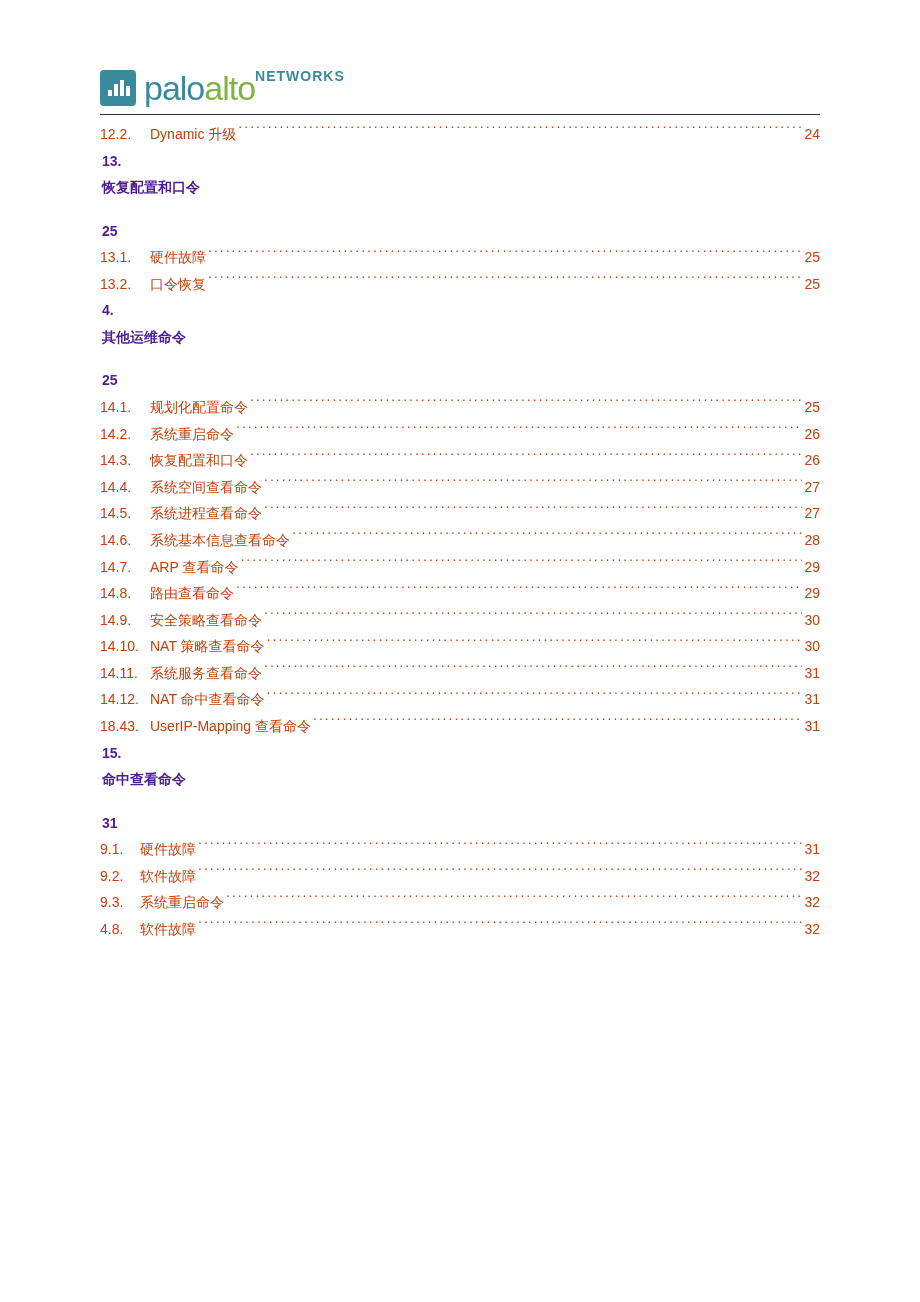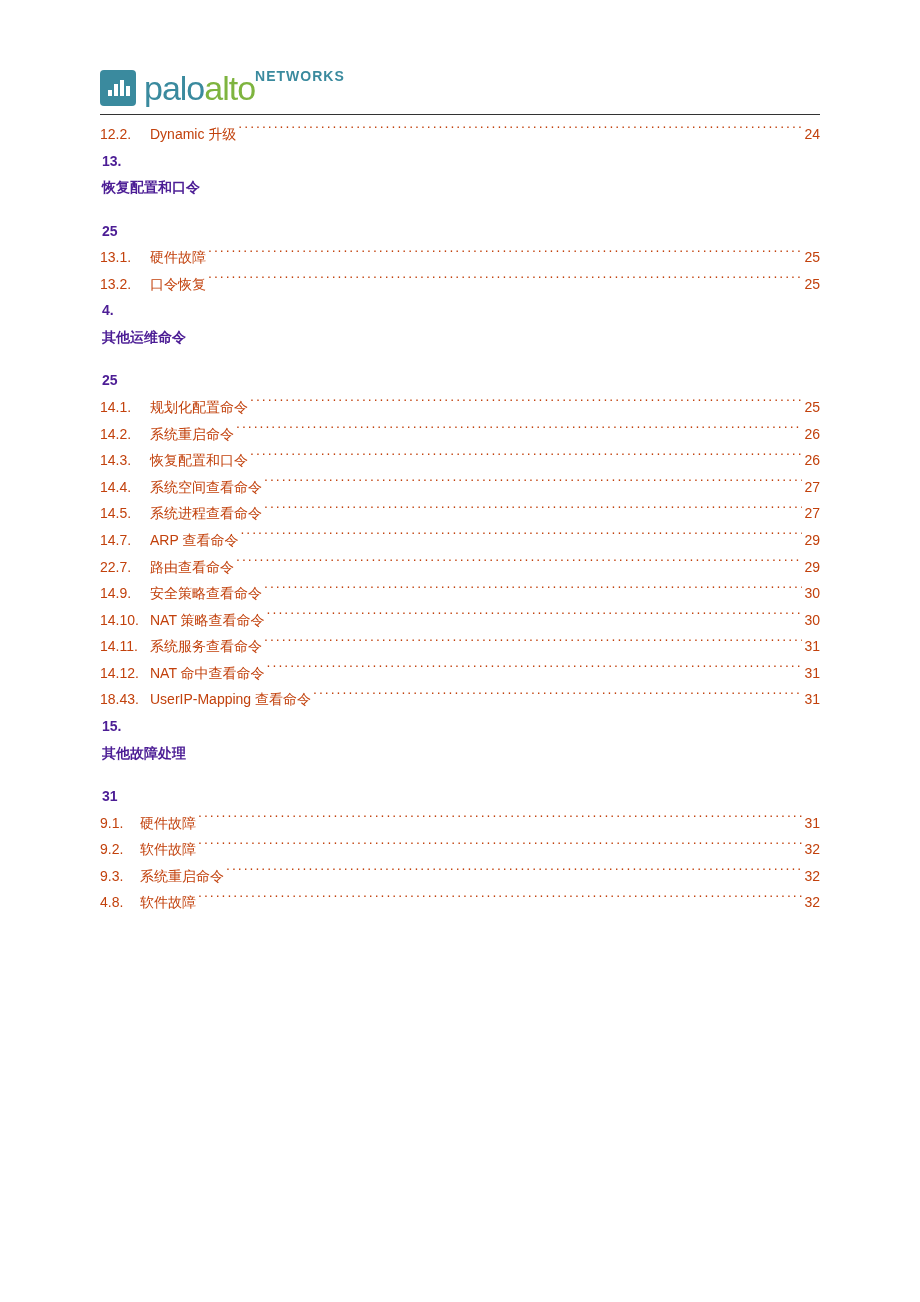--- a/index.html
+++ b/index.html
@@ -192,27 +192,33 @@
       <span class="toc-leader"></span>
       <span class="toc-page">27</span>
     </div>
     <div class="toc-row sub2">
       <span class="toc-num">14.5.</span>
       <span class="toc-title">系统进程查看命令</span>
       <span class="toc-leader"></span>
       <span class="toc-page">27</span>
     </div>
     <div class="toc-row sub2">
+      <span class="toc-num">14.6.</span>
+      <span class="toc-title">系统基本信息查看命令</span>
+      <span class="toc-leader"></span>
+      <span class="toc-page">28</span>
+    </div>
+    <div class="toc-row sub2">
       <span class="toc-num">14.7.</span>
       <span class="toc-title">ARP 查看命令</span>
       <span class="toc-leader"></span>
       <span class="toc-page">29</span>
     </div>
     <div class="toc-row sub2">
-      <span class="toc-num">22.7.</span>
+      <span class="toc-num">14.8.</span>
       <span class="toc-title">路由查看命令</span>
       <span class="toc-leader"></span>
       <span class="toc-page">29</span>
     </div>
     <div class="toc-row sub2">
       <span class="toc-num">14.9.</span>
       <span class="toc-title">安全策略查看命令</span>
       <span class="toc-leader"></span>
       <span class="toc-page">30</span>
     </div>
@@ -235,21 +241,21 @@
       <span class="toc-page">31</span>
     </div>
     <div class="toc-row sub2">
       <span class="toc-num">18.43.</span>
       <span class="toc-title">UserIP-Mapping 查看命令</span>
       <span class="toc-leader"></span>
       <span class="toc-page">31</span>
     </div>
     <div class="toc-row bold">
       <span class="toc-num">15.</span>
-      <span class="toc-title">其他故障处理</span>
+      <span class="toc-title">命中查看命令</span>
       <span class="toc-leader"></span>
       <span class="toc-page">31</span>
     </div>
     <div class="toc-row sub2alt">
       <span class="toc-num">9.1.</span>
       <span class="toc-title">硬件故障</span>
       <span class="toc-leader"></span>
       <span class="toc-page">31</span>
     </div>
     <div class="toc-row sub2alt">

